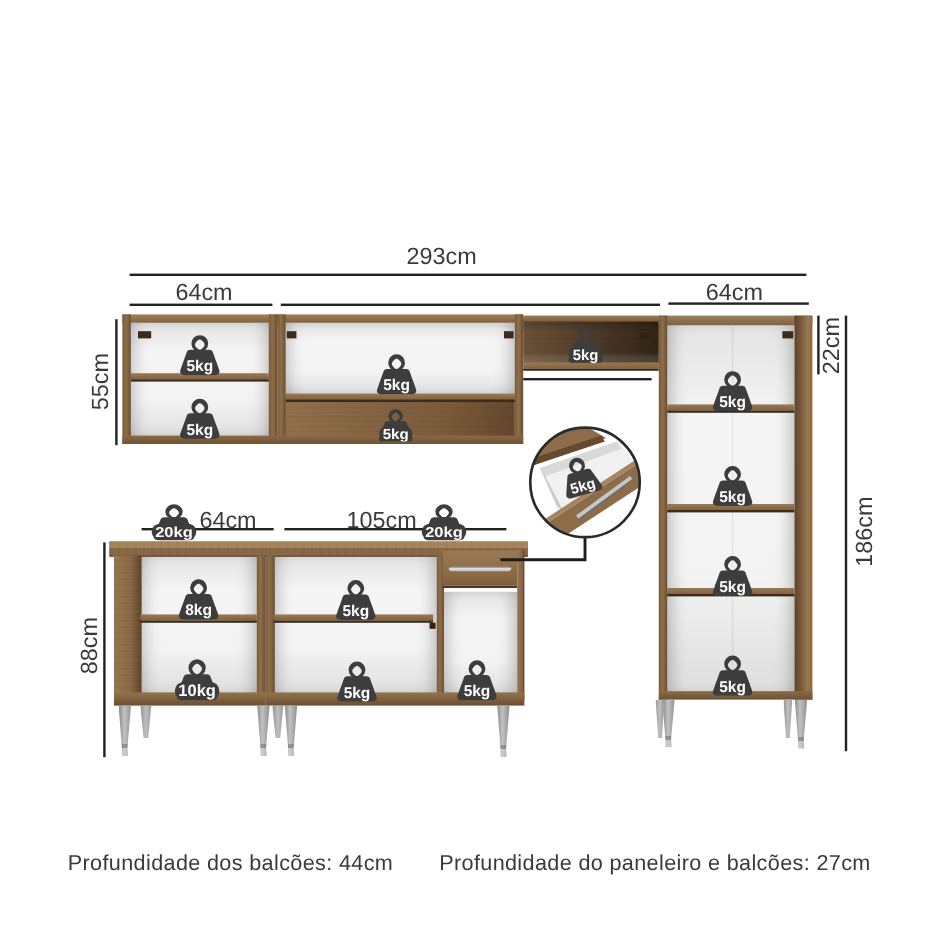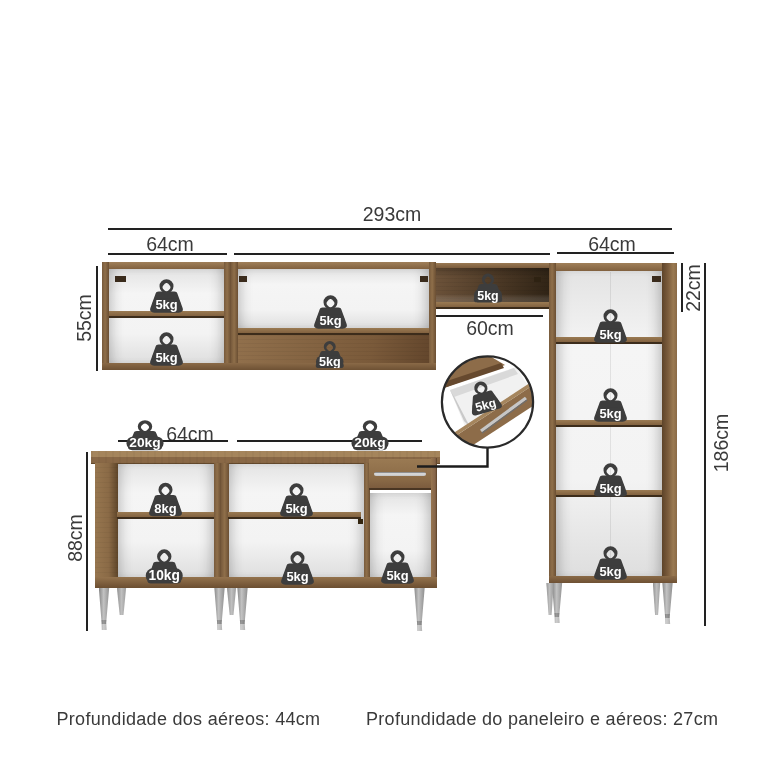--- a/index.html
+++ b/index.html
@@ -130,59 +130,59 @@
 <div class="bleg" style="left:116.5px;top:588px;width:10px;height:27px"></div>
 
 <div class="leg" style="left:214px;top:588px;width:11px;height:42px"></div>
 
 <div class="bleg" style="left:226.5px;top:588px;width:10px;height:27px"></div>
 
 <div class="leg" style="left:237px;top:588px;width:11px;height:42px"></div>
 
 <div class="leg" style="left:414px;top:588px;width:11px;height:43px"></div>
 
-<div class="dt" style="left:332px;top:203px">293cm</div>
+<div class="dt" style="left:308px;top:203px">293cm</div>
 
 <div class="ln" style="left:108px;top:227.5px;width:564px;height:2px"></div>
 
 <div class="dt" style="left:110px;top:233px">64cm</div>
 
 <div class="ln" style="left:108px;top:252.5px;width:119px;height:2px"></div>
 
 
 <div class="ln" style="left:234px;top:252.5px;width:316px;height:2px"></div>
 
 <div class="dt" style="left:552px;top:233px">64cm</div>
 
 <div class="ln" style="left:557px;top:252px;width:117px;height:2px"></div>
 
 <div class="ln" style="left:95.5px;top:266px;width:2px;height:105px"></div>
 
 <div class="dt rot" style="left:24px;top:307px">55cm</div>
 
 <div class="ln" style="left:436px;top:314.5px;width:107px;height:2px"></div>
 
-<div class="dt" style="left:430px;top:317px">60cm</div>
 
 <div class="ln" style="left:680.5px;top:263px;width:2px;height:49px"></div>
 
 <div class="dt rot" style="left:633px;top:277px">22cm</div>
 
 <div class="ln" style="left:704px;top:263px;width:2px;height:363px"></div>
 
 <div class="dt rot" style="left:661px;top:432px">186cm</div>
 
 <div class="ln" style="left:86px;top:452px;width:2px;height:179px"></div>
 
 <div class="dt rot" style="left:15px;top:527px">88cm</div>
 
 <div class="dt" style="left:130px;top:423px">64cm</div>
 
 <div class="ln" style="left:118px;top:440px;width:110px;height:2px"></div>
 
+<div class="dt" style="left:258px;top:423px">105cm</div>
 
 <div class="ln" style="left:237px;top:440px;width:185px;height:2px"></div>
 
 <svg class="abs" style="left:147.5px;top:278px" width="37" height="35" viewBox="0 0 40 38">
       <use href="#kb"></use>
       <rect x="4.5" y="22" width="31" height="15" rx="7" fill="#3d3d3d"></rect>
       <text x="20" y="34" font-size="14" font-weight="bold" fill="#fff" text-anchor="middle">5kg</text>
     </svg>
 
 <svg class="abs" style="left:147.5px;top:330.5px" width="37" height="35" viewBox="0 0 40 38">
@@ -301,15 +301,15 @@
 <g transform="rotate(-16 73 52) translate(56,35) scale(0.87)">
           <use href="#kb"></use>
           <rect x="4.5" y="22" width="31" height="15" rx="7" fill="#3d3d3d"></rect>
           <text x="20" y="34" font-size="14" font-weight="bold" fill="#fff" text-anchor="middle">5kg</text>
         </g>
 </g>
 
 <circle cx="77.5" cy="57" r="45.6" fill="none" stroke="#2a2a2a" stroke-width="2.2"></circle>
 </svg>
 
-<div class="abs" style="left:56.5px;top:708.5px;font-size:18px;letter-spacing:0.3px;color:#3a3a3a">Profundidade dos aéreos: 44cm</div>
-
-<div class="abs" style="left:366px;top:708.5px;font-size:18px;letter-spacing:0.3px;color:#3a3a3a">Profundidade do paneleiro e aéreos: 27cm</div>
+<div class="abs" style="left:56.5px;top:708.5px;font-size:18px;letter-spacing:0.3px;color:#3a3a3a">Profundidade dos balcões: 44cm</div>
+
+<div class="abs" style="left:366px;top:708.5px;font-size:18px;letter-spacing:0.3px;color:#3a3a3a">Profundidade do paneleiro e balcões: 27cm</div>
 </div>
 </body></html>

